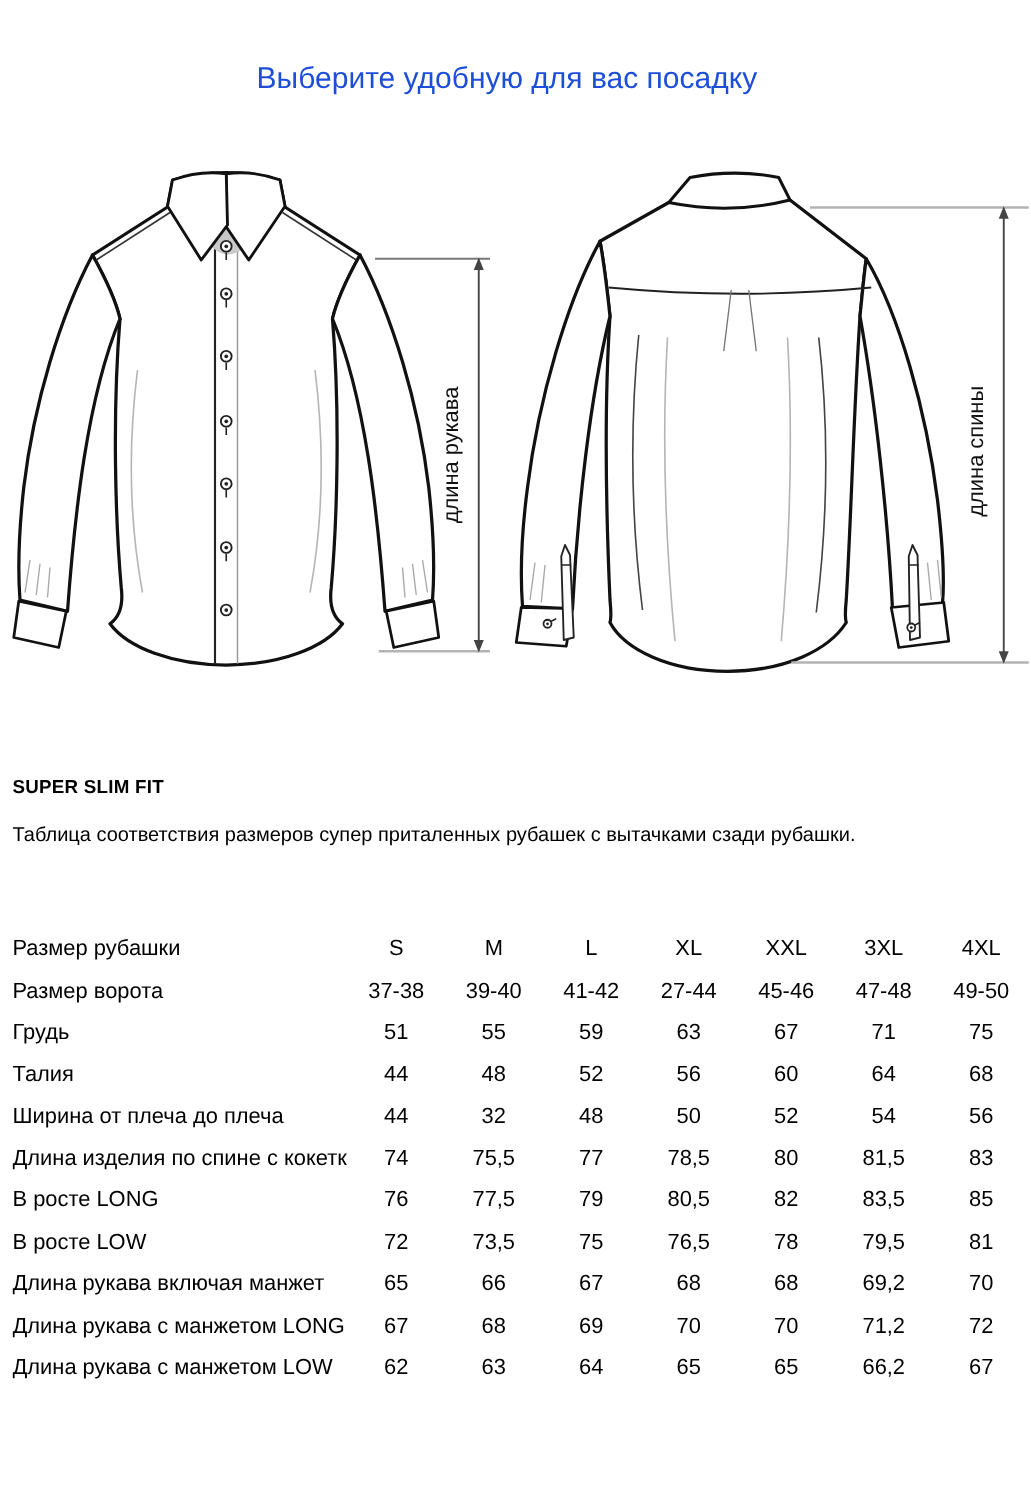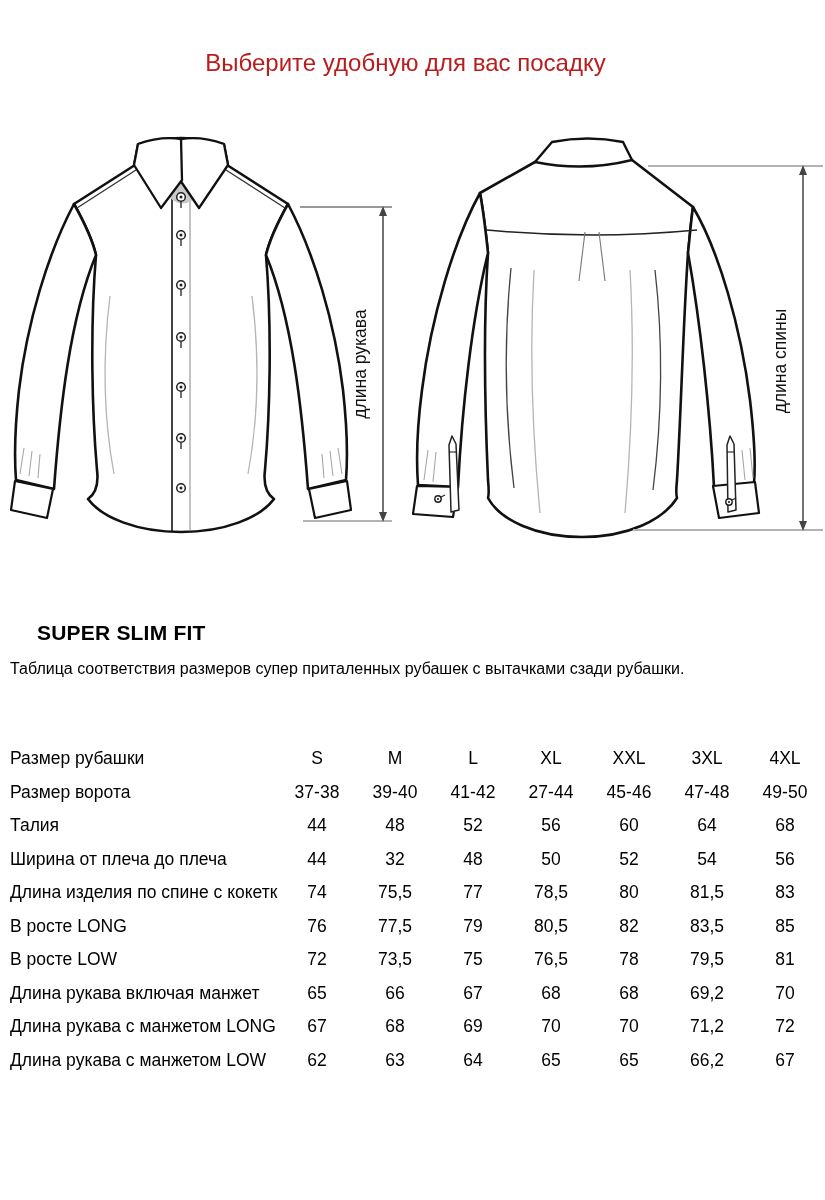--- a/index.html
+++ b/index.html
@@ -1,21 +1,21 @@
 <!DOCTYPE html>
 <html><head>
 <meta charset="utf-8">
 <style>
   html,body{margin:0;padding:0;background:#fff;}
   body{width:825px;height:1200px;position:relative;font-family:"Liberation Sans",sans-serif;color:#000;}
   .page{position:absolute;inset:0;width:825px;height:1200px;background:#fff;overflow:hidden;}
-  .title{position:absolute;top:50px;left:0;width:811px;text-align:center;font-size:24px;line-height:26px;color:#b91c1c;}
+  .title{position:absolute;top:50px;left:0;width:811px;text-align:center;font-size:24px;line-height:26px;color:#1d4ed8;}
   svg.figure{position:absolute;top:118px;left:0;}
   svg text{font-family:"Liberation Sans",sans-serif;}
-  .section-heading{position:absolute;top:621px;left:10px;font-size:21px;font-weight:bold;letter-spacing:0.2px;margin-left:27px;}
+  .section-heading{position:absolute;top:621px;left:10px;font-size:15px;font-weight:bold;letter-spacing:0.2px;}
   .description{position:absolute;top:653px;left:10px;width:790px;font-size:16px;line-height:32.5px;}
   table.sizes{position:absolute;top:742px;left:10px;width:814px;border-collapse:collapse;table-layout:fixed;}
   table.sizes td{height:33.5px;padding:0;font-size:17.5px;vertical-align:middle;white-space:nowrap;overflow:hidden;}
   td.lab{width:268px;text-align:left;margin-left:45px;}
   td.val{width:78px;text-align:center;}
 </style>
 </head>
 <body>
 
 <div class="page">
@@ -158,20 +158,30 @@
           <td class="lab">Размер ворота</td>
           <td class="val">37-38</td>
           <td class="val">39-40</td>
           <td class="val">41-42</td>
           <td class="val">27-44</td>
           <td class="val">45-46</td>
           <td class="val">47-48</td>
           <td class="val">49-50</td>
         </tr>
         <tr>
+          <td class="lab">Грудь</td>
+          <td class="val">51</td>
+          <td class="val">55</td>
+          <td class="val">59</td>
+          <td class="val">63</td>
+          <td class="val">67</td>
+          <td class="val">71</td>
+          <td class="val">75</td>
+        </tr>
+        <tr>
           <td class="lab">Талия</td>
           <td class="val">44</td>
           <td class="val">48</td>
           <td class="val">52</td>
           <td class="val">56</td>
           <td class="val">60</td>
           <td class="val">64</td>
           <td class="val">68</td>
         </tr>
         <tr>

